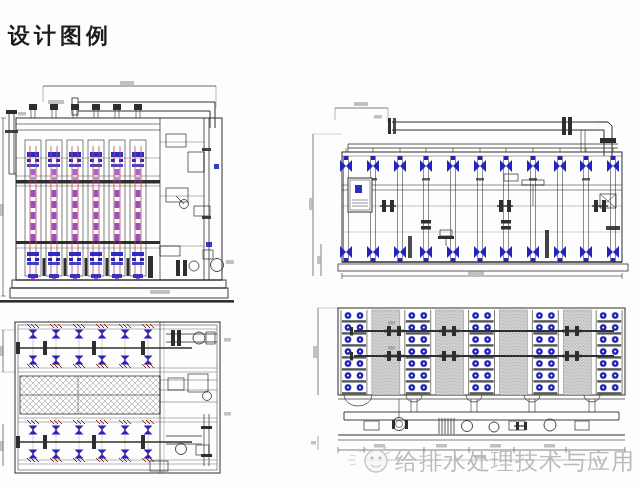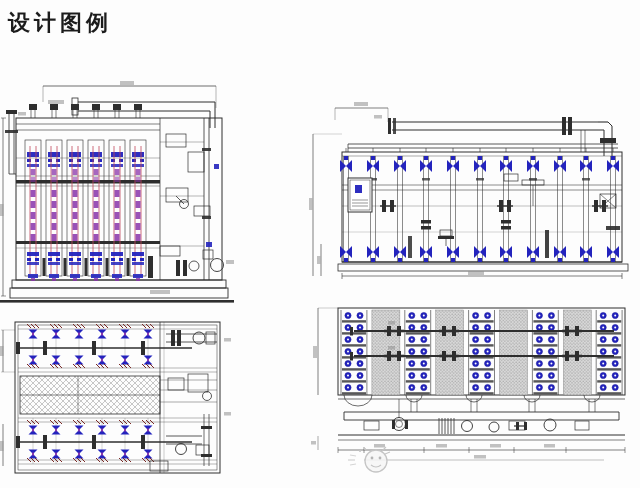--- a/index.html
+++ b/index.html
@@ -1,18 +1,18 @@
 <!DOCTYPE html>
 <html><head>
 <meta charset="utf-8">
 <style>
   html,body{margin:0;padding:0;background:#ffffff;}
   body{width:640px;height:488px;overflow:hidden;font-family:"Liberation Sans",sans-serif;}
   .canvas{position:relative;width:640px;height:488px;background:#fdfdfd;}
-  .title{position:absolute;left:8px;top:8px;margin:0;font-size:22px;font-weight:600;
+  .title{position:absolute;left:8px;top:21px;margin:0;font-size:22px;font-weight:600;
          letter-spacing:4px;color:#1c1c1c;}
   svg.drw{position:absolute;overflow:visible;}
   #d1{left:0;top:56px;}
   #d2{left:300px;top:86px;}
   #d3{left:0;top:296px;}
   #d4{left:304px;top:294px;}
   .watermark{position:absolute;left:346px;top:443px;display:flex;align-items:center;
              gap:1px;z-index:5;pointer-events:none;}
   .wm-text{font-size:23px;letter-spacing:1px;opacity:.92;white-space:nowrap;}
 </style>
@@ -1030,14 +1030,15 @@
           <line x1="4" y1="22" x2="10" y2="21" stroke="#c5c5c5" stroke-width="1.1" stroke-opacity="0.7"></line>
           <circle cx="14" cy="8" r="1.1" fill="#c5c5c5"></circle>
           <circle cx="19" cy="6" r="1.1" fill="#c5c5c5"></circle>
           <circle cx="30" cy="18" r="11" fill="#f6f6f6" fill-opacity="0.85" stroke="#c5c5c5" stroke-width="1.3"></circle>
           <circle cx="26" cy="15" r="1.4" fill="#b5b5b5"></circle>
           <circle cx="34" cy="15" r="1.4" fill="#b5b5b5"></circle>
           <path d="M25,22 q5,4 10,0" fill="none" stroke="#c5c5c5" stroke-width="1.2"></path>
           <path d="M36,8 l4,-4 M39,11 l5,-2" fill="none" stroke="#c5c5c5" stroke-width="1.1"></path>
         </g>
     </svg>
+    <span class="wm-text" style="color: rgb(181, 181, 181);">给排水处理技术与应用</span>
   </div>
 </div>
 
 </body></html>

